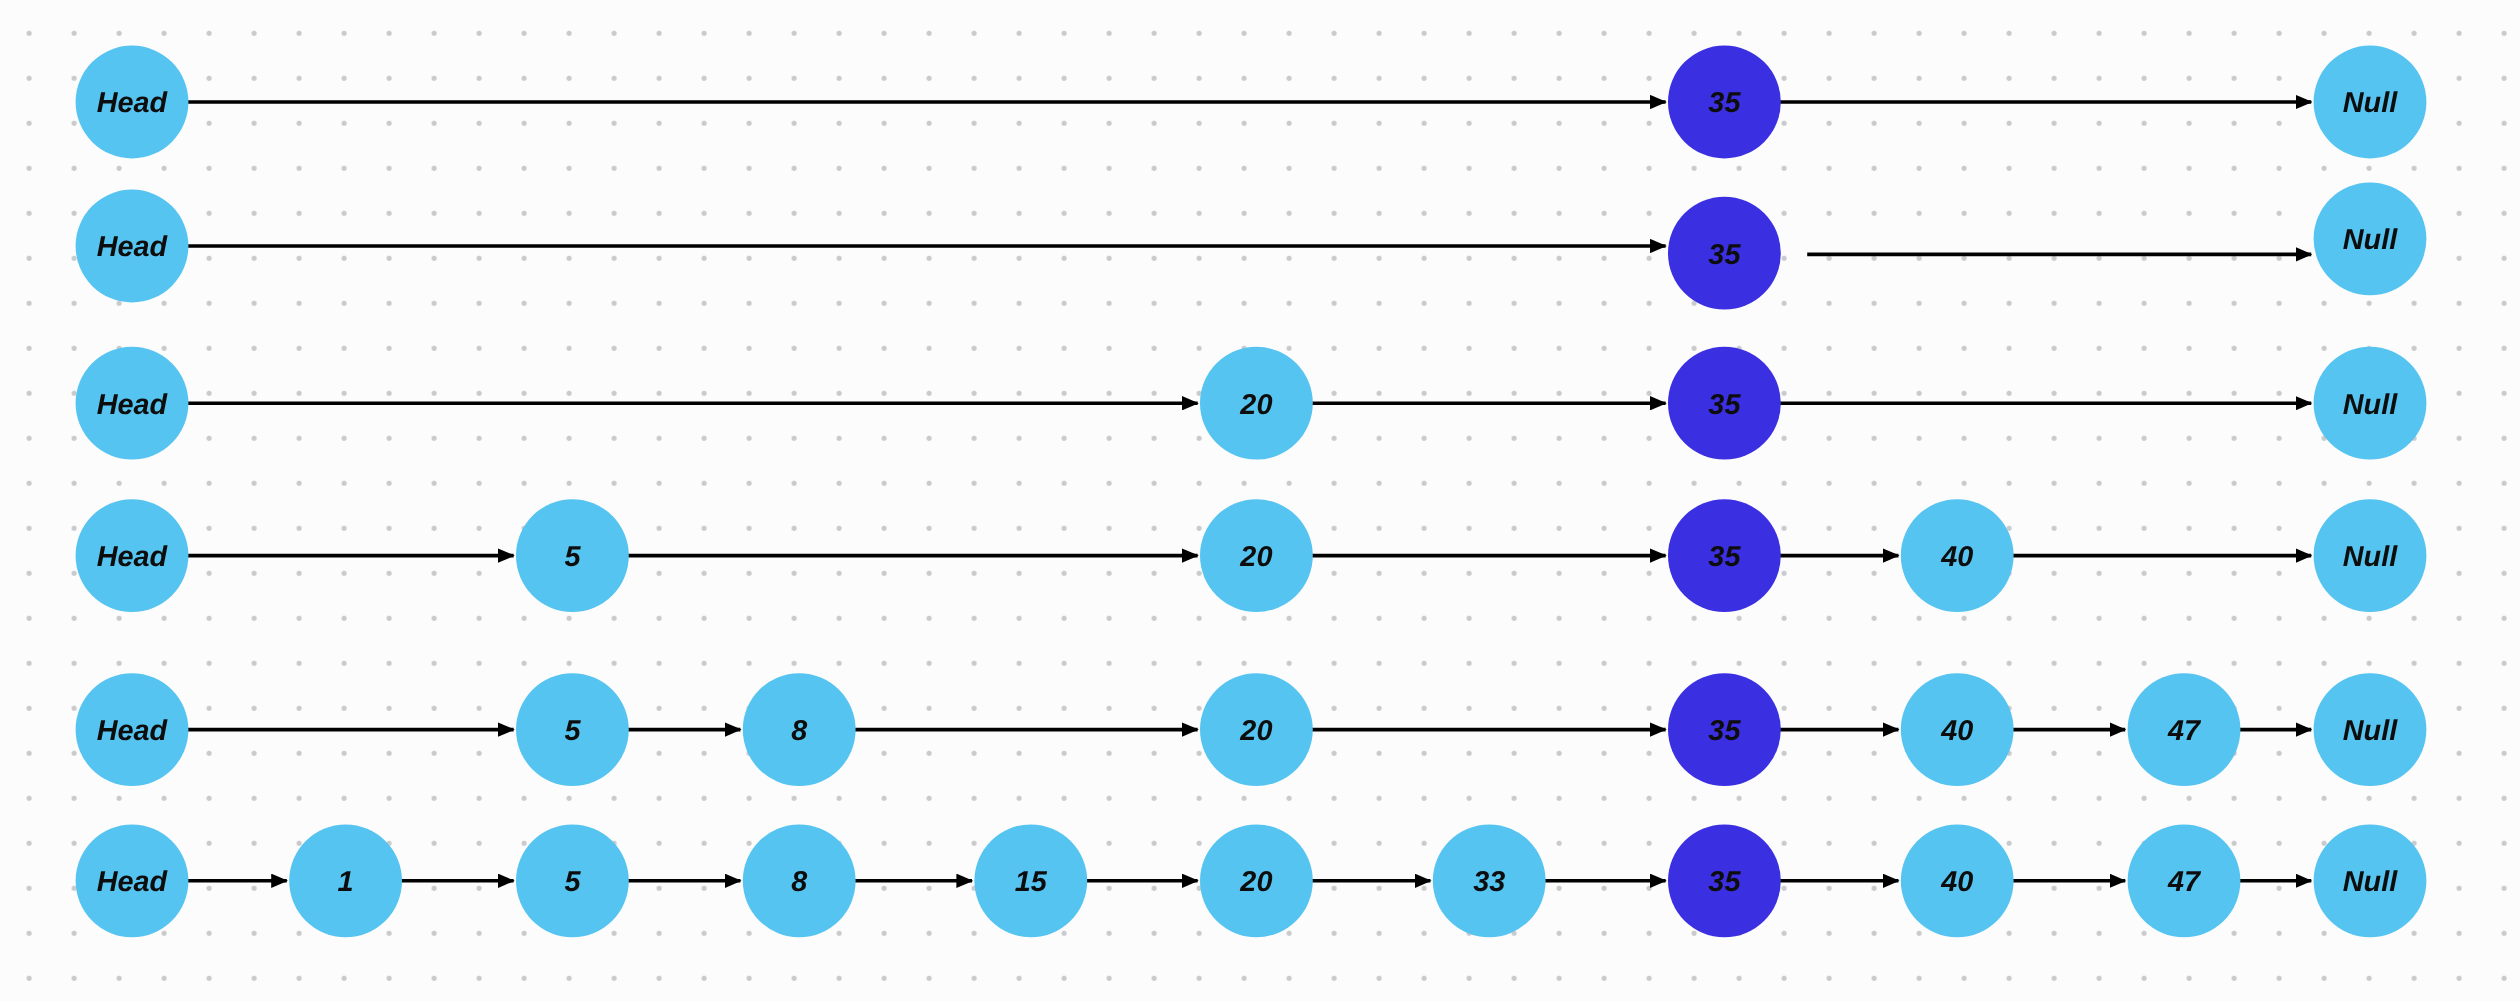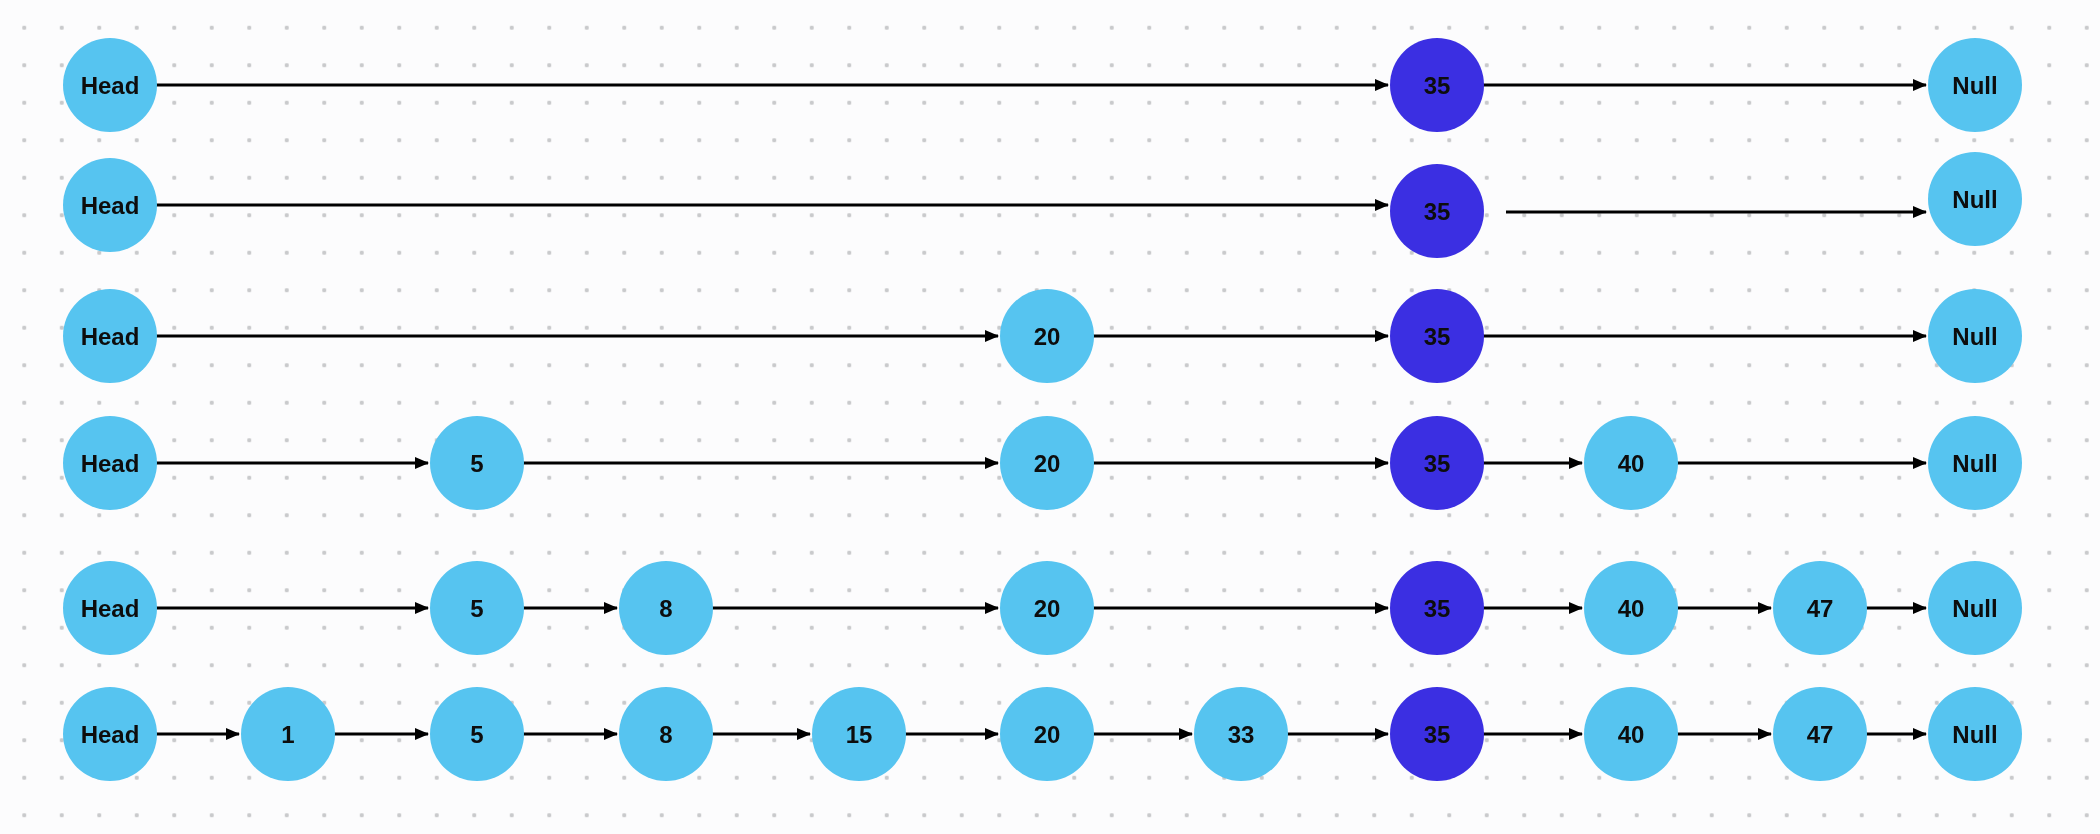--- a/index.html
+++ b/index.html
@@ -13,20 +13,21 @@
     background-color: var(--bg, #fcfcfd);
     background-image: radial-gradient(var(--dot, #c9cacc) 1.9px, transparent 2.4px);
     background-size: 37.5px 37.5px;
     background-position: 5.5px 9px;
     font-family: "Liberation Sans", sans-serif;
   }
   #canvas-wrap {
     position: relative;
     width: 2100px;
     height: 834px;
+    font-style: italic;
   }
   svg {
     position: absolute;
     left: 0;
     top: 0;
     display: block;
   }
   svg text {
     font-family: "Liberation Sans", sans-serif;
     font-weight: 700;

